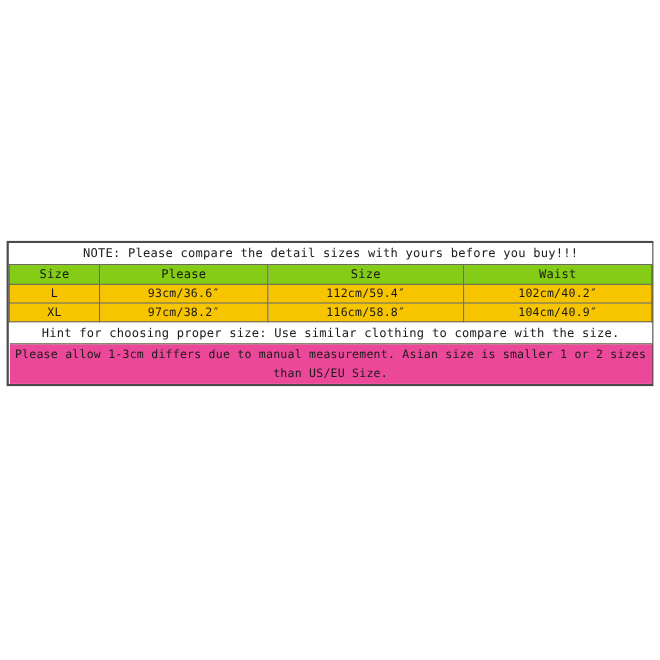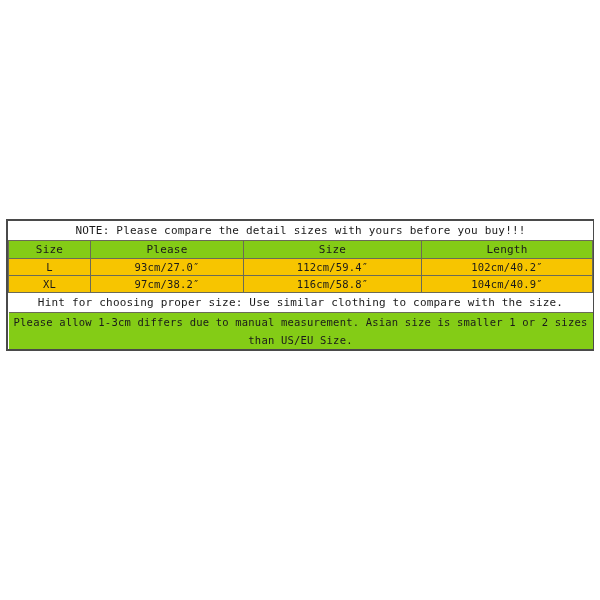--- a/index.html
+++ b/index.html
@@ -77,21 +77,21 @@
   tr.hint-row td {
     background: #ffffff;
     height: 19px;
     line-height: 19px;
     font-size: 11px;
     border-left: none;
     border-right: none;
   }
 
   tr.note2-row td {
-    background: #84cc16;
+    background: #ec4899;
     height: 36px;
     font-size: 10.5px;
     line-height: 18px;
     border-left: none;
     border-right: none;
     border-bottom: none;
     white-space: normal;
     padding: 0 4px;
   }
 
@@ -113,26 +113,26 @@
     </colgroup>
     <tbody>
       <tr class="note-row">
         <td colspan="4">NOTE: Please compare the detail sizes with yours before you buy!!!</td>
       </tr>
 
       <tr class="head-row">
         <td>Size</td>
         <td>Please</td>
         <td>Size</td>
-        <td>Length</td>
+        <td>Waist</td>
       </tr>
 
       <tr class="data-row">
         <td>L</td>
-        <td>93cm/27.0″</td>
+        <td>93cm/36.6″</td>
         <td>112cm/59.4″</td>
         <td>102cm/40.2″</td>
       </tr>
 
       <tr class="data-row">
         <td>XL</td>
         <td>97cm/38.2″</td>
         <td>116cm/58.8″</td>
         <td>104cm/40.9″</td>
       </tr>

